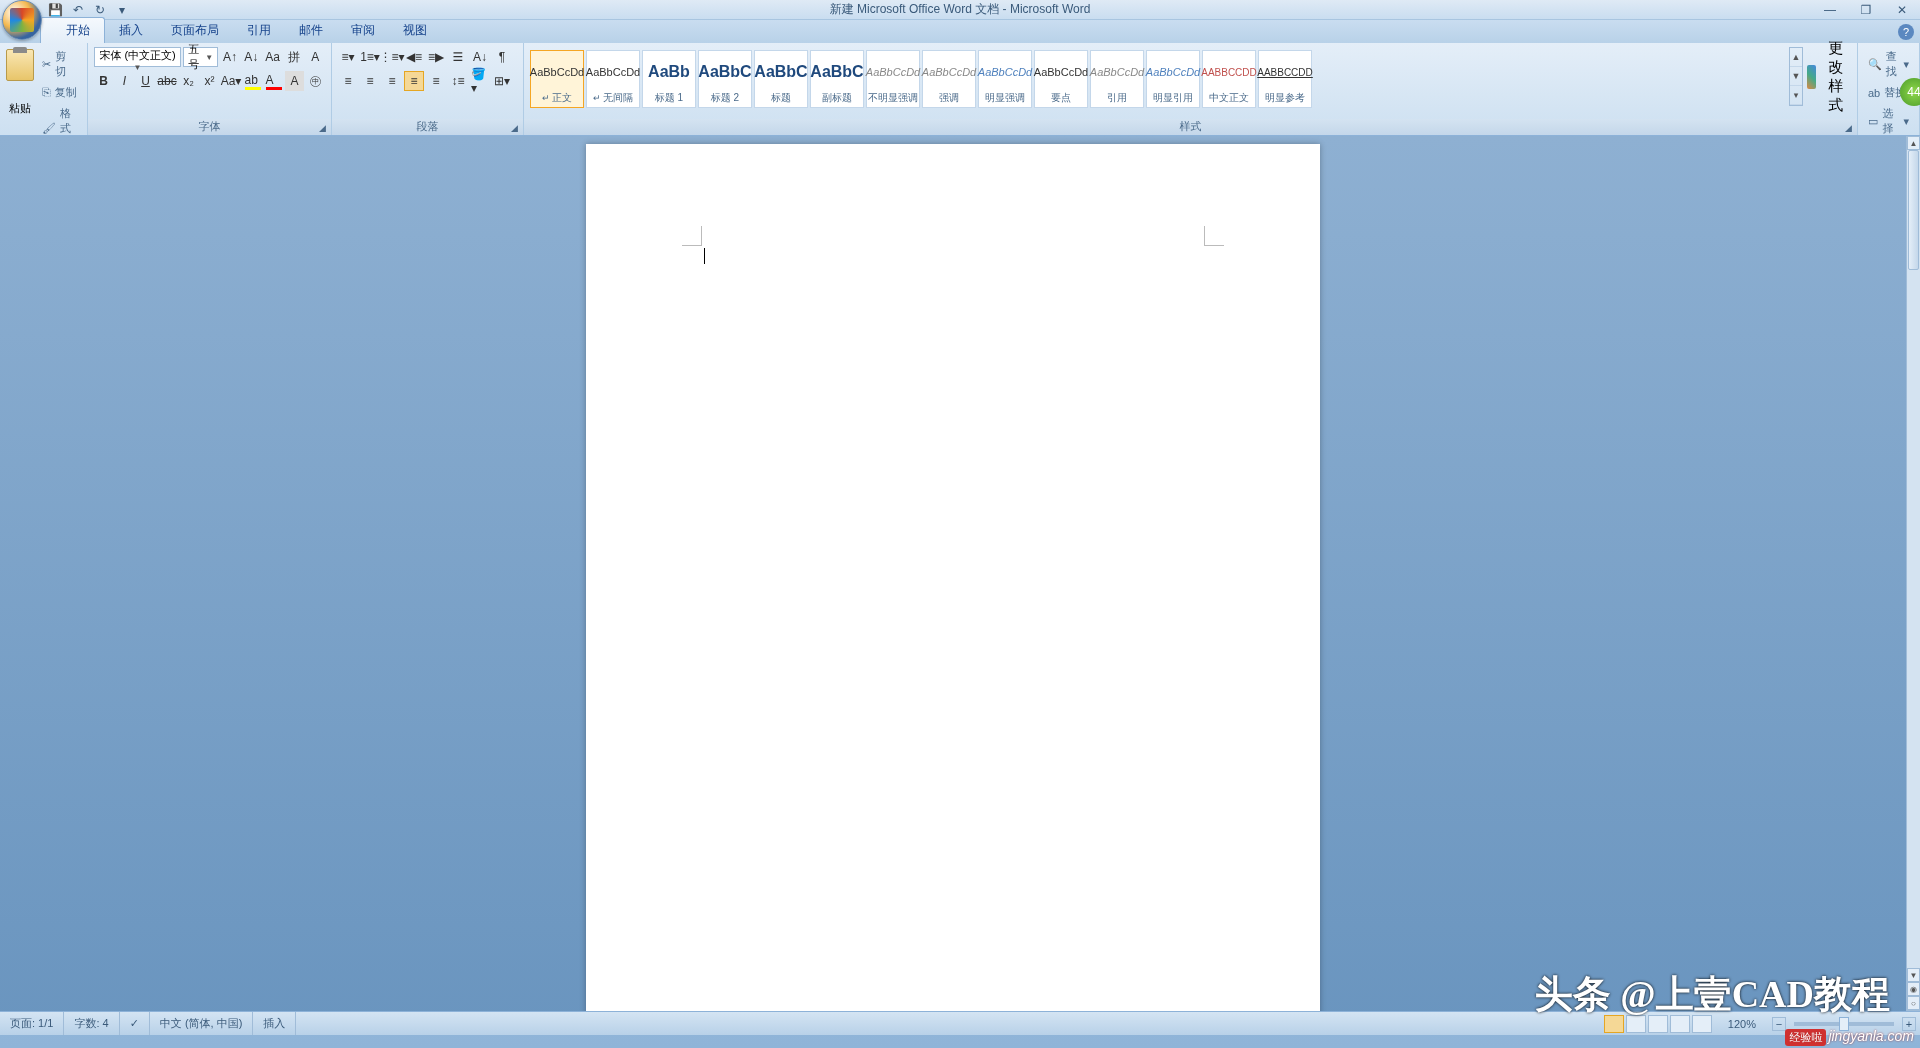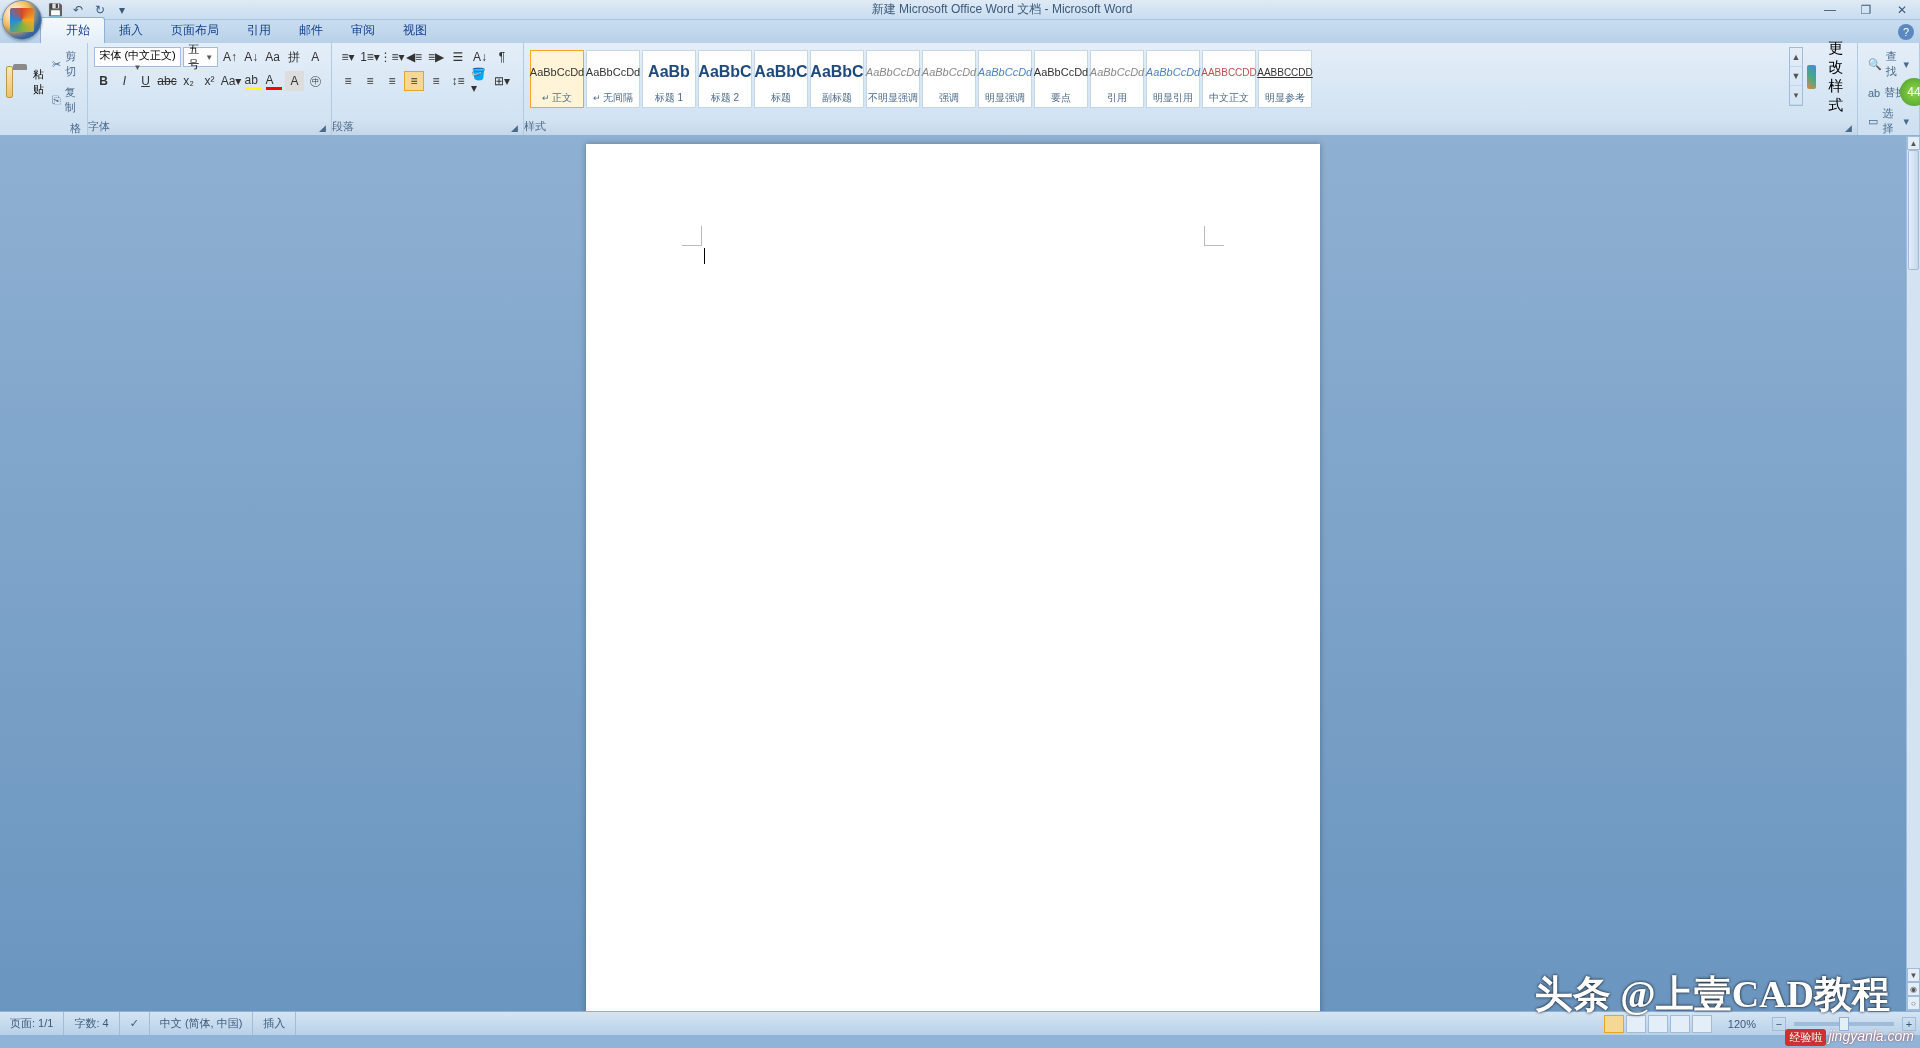--- a/index.html
+++ b/index.html
@@ -4,40 +4,40 @@
 <style>
 * { margin: 0; padding: 0; box-sizing: border-box; font-family: "Microsoft YaHei", "SimSun", Arial, sans-serif; }
 body { width: 1920px; height: 1048px; overflow: hidden; background: linear-gradient(#bcd5ee, #8fb4d8); position: relative; }
 
 
 .title-bar { height: 20px; background: linear-gradient(#dfeaf5, #c9ddf0); display: flex; align-items: center; position: relative; border-bottom: 1px solid #a8c5e0; }
 .office-button { width: 40px; height: 40px; background: radial-gradient(circle at 30% 30%, #fff, #f5b84e 40%, #3764a0 70%); border-radius: 50%; position: absolute; left: 2px; top: 0; z-index: 100; border: 1px solid #6b8db3; box-shadow: 0 1px 3px rgba(0,0,0,0.3); display: flex; align-items: center; justify-content: center; }
 .office-button::before { content: ""; width: 24px; height: 24px; background: conic-gradient(#d84727, #f5a623, #7cb342, #1e88e5, #d84727); border-radius: 2px; }
 .qat { display: flex; align-items: center; gap: 6px; margin-left: 48px; }
 .qat-btn { width: 16px; height: 16px; display: flex; align-items: center; justify-content: center; font-size: 12px; color: #3a5a7a; cursor: pointer; }
-.title-text { position: absolute; left: 50%; transform: translateX(-50%); font-size: 12px; color: #3a5a7a; margin-left: 42px; }
+.title-text { position: absolute; left: 50%; transform: translateX(-50%); font-size: 12px; color: #3a5a7a; }
 .window-controls { position: absolute; right: 4px; display: flex; gap: 8px; }
 .win-ctrl { width: 28px; height: 16px; display: flex; align-items: center; justify-content: center; font-size: 12px; color: #3a5a7a; cursor: pointer; }
 
 
 .tab-bar { height: 23px; background: linear-gradient(#c9ddf0, #b8d1e8); display: flex; align-items: flex-end; padding-left: 40px; position: relative; }
 .tab { padding: 4px 14px; font-size: 12px; color: #15428b; cursor: pointer; border-top-left-radius: 3px; border-top-right-radius: 3px; }
 .tab.active { background: linear-gradient(#f5f9fd, #e4eef8); color: #15428b; border: 1px solid #8db2d8; border-bottom: none; padding-left: 25px; }
 .help-icon { position: absolute; right: 6px; top: 4px; width: 16px; height: 16px; border-radius: 50%; background: #5b88c0; color: #fff; font-size: 11px; display: flex; align-items: center; justify-content: center; cursor: pointer; }
 
 
 .ribbon { height: 93px; background: linear-gradient(#e4eef8, #cde0f1); display: flex; border-bottom: 1px solid #8db2d8; }
 .ribbon-group { border-right: 1px solid #b0cce5; display: flex; flex-direction: column; position: relative; }
 .group-body { flex: 1; display: flex; align-items: flex-start; padding: 4px 6px; gap: 4px; }
-.group-label { height: 16px; font-size: 11px; color: #4a6a8a; background: linear-gradient(#d4e3f1, #c4d7ea); position: relative; }
+.group-label { height: 16px; font-size: 11px; color: #4a6a8a; text-align: center; background: linear-gradient(#d4e3f1, #c4d7ea); position: relative; }
 .group-launcher { position: absolute; right: 2px; bottom: 1px; width: 13px; height: 13px; font-size: 9px; color: #4a6a8a; cursor: pointer; display: flex; align-items: center; justify-content: center; }
 
 
 .clipboard-group { width: 88px; }
-.paste-btn { width: 38px; height: 70px; display: flex; flex-direction: row; align-items: center; justify-content: center; gap: 20px; cursor: pointer; }
+.paste-btn { width: 38px; height: 70px; display: flex; flex-direction: column; align-items: center; justify-content: center; gap: 20px; cursor: pointer; }
 .paste-icon { width: 28px; height: 32px; background: linear-gradient(#f9e7b5, #e8c56a); border: 1px solid #b89a4a; border-radius: 2px; position: relative; }
 .paste-icon::before { content: ""; position: absolute; top: -3px; left: 6px; width: 14px; height: 6px; background: #8a8a8a; border-radius: 2px 2px 0 0; }
 .paste-label { font-size: 11px; }
 .clip-small { display: flex; flex-direction: column; gap: 2px; }
 .small-btn { display: flex; align-items: center; gap: 4px; font-size: 11px; color: #4a6a8a; padding: 2px 4px; cursor: pointer; }
 
 
 .font-group { width: 244px; }
 .font-rows { display: flex; flex-direction: column; gap: 4px; width: 100%; }
 .font-row { display: flex; align-items: center; gap: 2px; }

